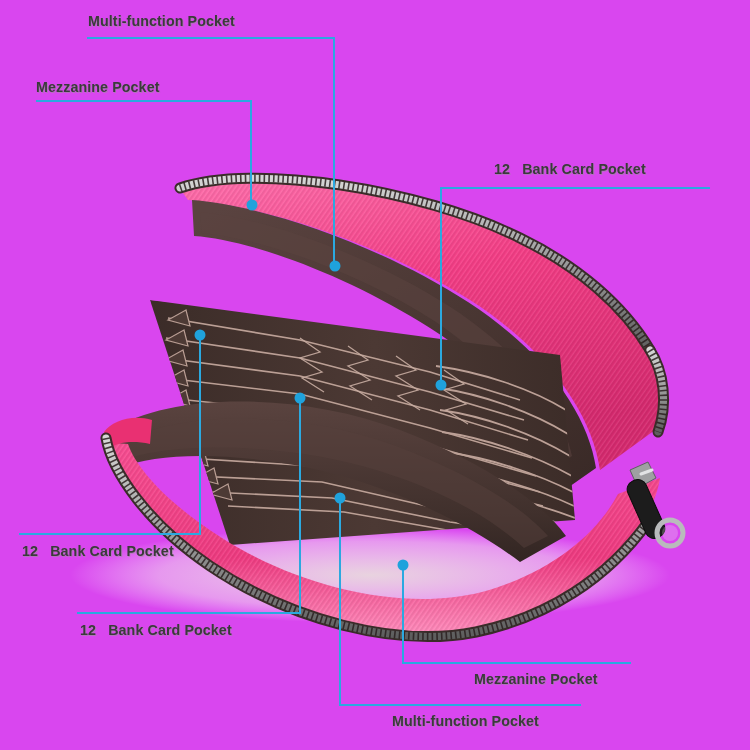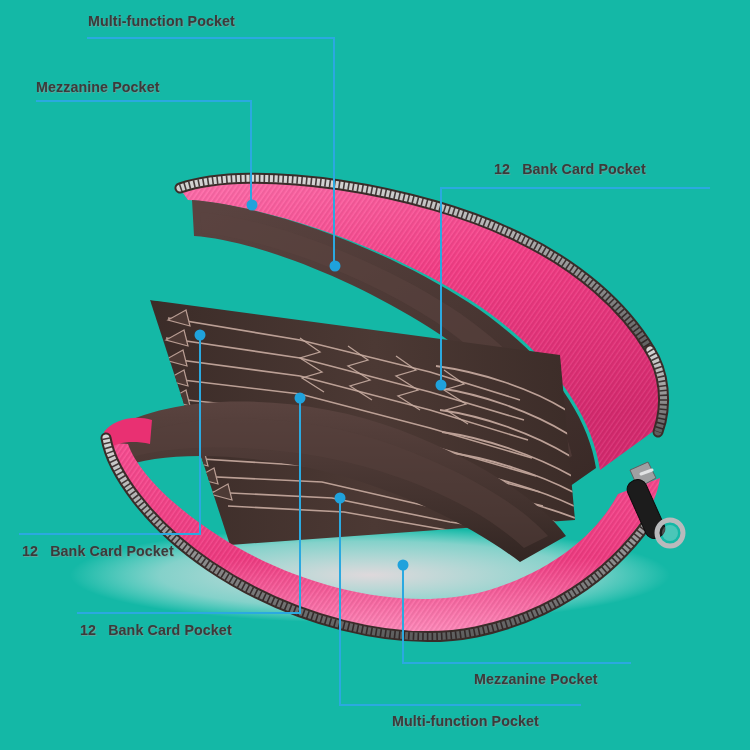--- a/index.html
+++ b/index.html
@@ -1,18 +1,18 @@
 <!DOCTYPE html>
 <html><head>
 <meta charset="utf-8">
 <style>
   html,body{margin:0;padding:0;background:#ffffff;}
   body{width:750px;height:750px;overflow:hidden;
        font-family:"Liberation Sans","DejaVu Sans",sans-serif;}
-  #stage{position:relative;width:750px;height:750px;background:#14b8a6;}
+  #stage{position:relative;width:750px;height:750px;background:#d946ef;}
 
   
   #product{position:absolute;left:0;top:0;width:750px;height:750px;}
 
   
   #leaders{position:absolute;left:0;top:0;width:750px;height:750px;}
 
   .lbl{position:absolute;white-space:pre;
        font-family:"Liberation Sans","DejaVu Sans",sans-serif;
        font-weight:bold;font-size:15.5px;letter-spacing:.1px;

